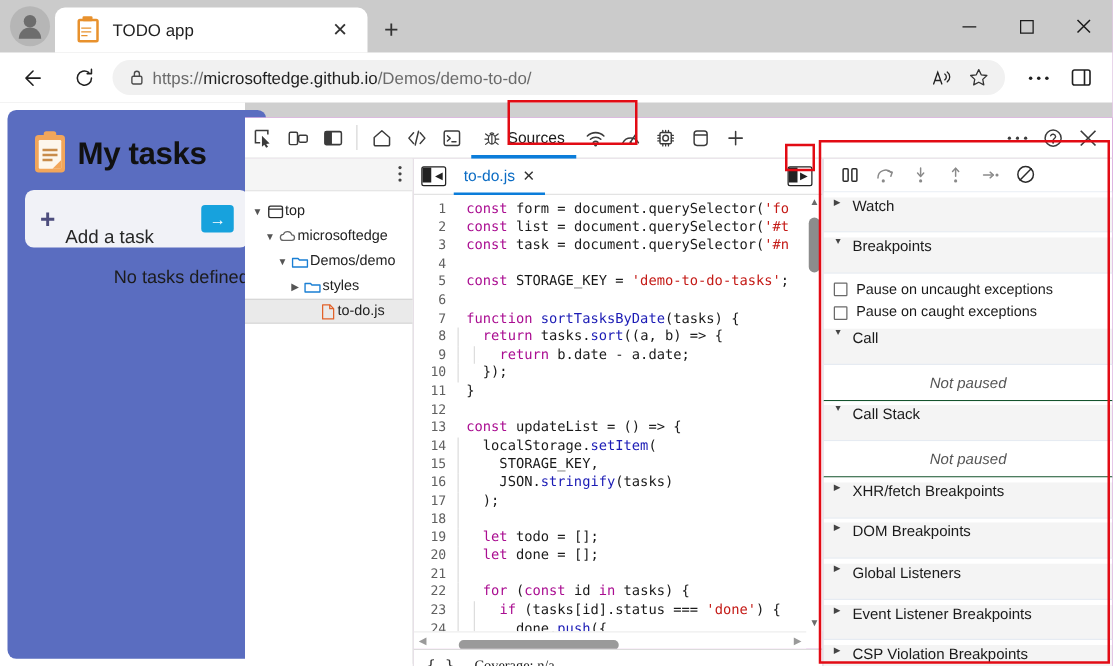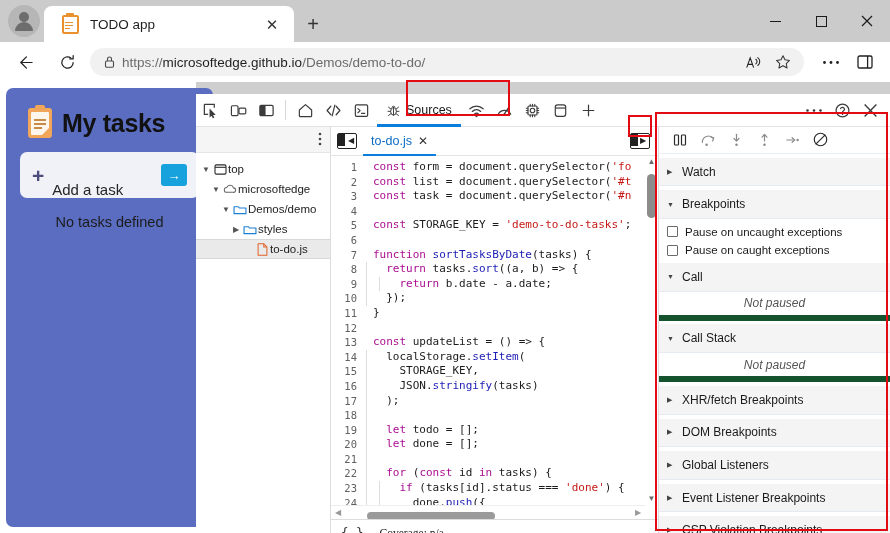--- a/index.html
+++ b/index.html
@@ -125,21 +125,21 @@
   .add-card {
     background: #f1f2f7; border-radius: 7px; height: 46px; margin: 0 0 16px 0;
     display: flex; align-items: center; padding: 0 12px;
   }
   .plus-sign { font-size: 21px; color: #4d4d7d; margin-right: 8px; font-weight: bold; line-height: 1; }
   .add-label { font-size: 15px; color: #262626; flex: 1; margin-top: 28px; }
   .go-btn {
     width: 26px; height: 22px; background: #17a2dd; border-radius: 3px;
     display: flex; align-items: center; justify-content: center; color: #fff; font-size: 13px;
   }
-  .no-tasks { text-align: center; font-size: 14.5px; color: #1c1c1c; }
+  .no-tasks { text-align: right; font-size: 14.5px; color: #1c1c1c; }
 
   
   .devtools {
     position: absolute; left: 196px; top: 94px; width: 694px; height: 451px;
     background: #a21caf;
   }
   .dt-toolbar {
     position: relative; height: 33px; background: #ffffff;
     border-bottom: 1px solid #e3e3e3; display: flex; align-items: center;
   }
@@ -263,33 +263,33 @@
   .debugger {
     width: 232px; border-left: 1px solid #dcdcdc; background: #fff;
     display: flex; flex-direction: column; flex: none;
   }
   .dbg-toolbar {
     height: 28px; display: flex; align-items: center; gap: 2px; padding-left: 8px;
     border-bottom: 1px solid #e9eef5;
   }
   .dbg-ico { width: 26px; height: 24px; display: flex; align-items: center; justify-content: center; }
   .sec-head {
-    height: 30px; display: flex; align-items: center; gap: 7px; padding-left: 8px;
+    height: 30px; display: flex; gap: 7px; padding-left: 8px;
     background: #f4f4f4; border-bottom: 1px solid #e6ebf2; font-size: 12px; color: #1a1a1a;
   }
   .tri { font-size: 7px; color: #444; width: 8px; }
   .chk-row {
     height: 19px; display: flex; align-items: center; gap: 7px; padding-left: 8px;
     font-size: 11.5px; color: #1a1a1a; background: #fff;
   }
   .chkbox { width: 11px; height: 11px; border: 1px solid #6a6a6a; border-radius: 1px; background: #fff; flex: none; }
   .notpaused {
     height: 30px; display: flex; align-items: center; justify-content: center;
     font-size: 12px; font-style: italic; color: #555; background: #fff;
-    border-bottom: 6px solid #14532d;
+    border-bottom: 1px solid #14532d;
   }
   .pad4 { height: 4px; background: #fff; }
 </style>
 </head>
 <body>
 
 <div id="app">
 
   <div class="titlebar">
     <div class="profile-btn">

